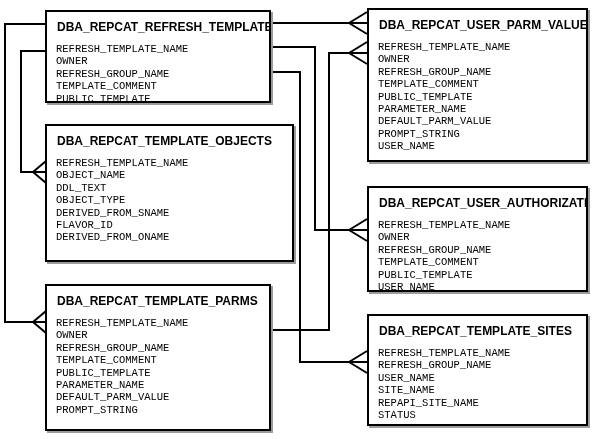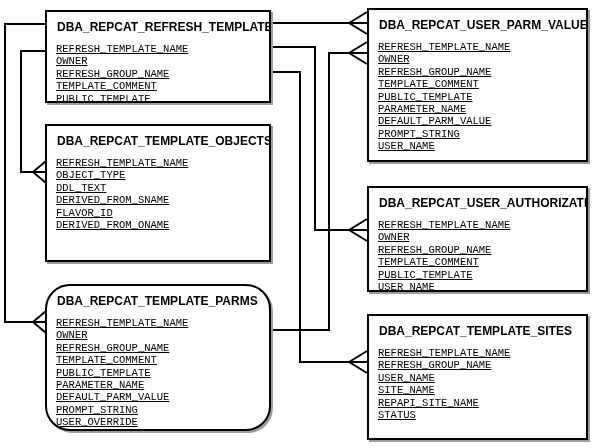--- a/index.html
+++ b/index.html
@@ -37,21 +37,20 @@
     font-size: 12px;
     letter-spacing: 0px;
     color: #000000;
     white-space: nowrap;
     margin: 2px 0 9px 1px;
   }
   .field-list {
     list-style: none;
     margin: 0;
     padding: 0;
-    text-decoration: underline;
   }
   .field-list li {
     font-family: "Liberation Mono", "DejaVu Sans Mono", monospace;
     font-size: 10.5px;
     line-height: 12.4px;
     height: 12.4px;
     color: #000000;
     white-space: nowrap;
   }
 </style>
@@ -103,44 +102,44 @@
     <div class="entity-title">DBA_REPCAT_REFRESH_TEMPLATES</div>
     <ul class="field-list">
         <li>REFRESH_TEMPLATE_NAME</li>
         <li>OWNER</li>
         <li>REFRESH_GROUP_NAME</li>
         <li>TEMPLATE_COMMENT</li>
         <li>PUBLIC_TEMPLATE</li>
       </ul>
   </div>
 
-  <div class="entity" style="left:45px; top:124px; width:226px; height:138px;">
+  <div class="entity" style="left:45px; top:124px; width:249px; height:138px;">
     <div class="entity-title">DBA_REPCAT_TEMPLATE_OBJECTS</div>
     <ul class="field-list">
         <li>REFRESH_TEMPLATE_NAME</li>
+        <li>OBJECT_NAME</li>
+        <li>DDL_TEXT</li>
         <li>OBJECT_TYPE</li>
-        <li>DDL_TEXT</li>
         <li>DERIVED_FROM_SNAME</li>
         <li>FLAVOR_ID</li>
         <li>DERIVED_FROM_ONAME</li>
       </ul>
   </div>
 
-  <div class="entity" style="left:45px; top:284px; width:226px; height:147px;border-radius:25px;">
+  <div class="entity" style="left:45px; top:284px; width:226px; height:147px;">
     <div class="entity-title">DBA_REPCAT_TEMPLATE_PARMS</div>
     <ul class="field-list">
         <li>REFRESH_TEMPLATE_NAME</li>
         <li>OWNER</li>
         <li>REFRESH_GROUP_NAME</li>
         <li>TEMPLATE_COMMENT</li>
         <li>PUBLIC_TEMPLATE</li>
         <li>PARAMETER_NAME</li>
         <li>DEFAULT_PARM_VALUE</li>
         <li>PROMPT_STRING</li>
-        <li>USER_OVERRIDE</li>
       </ul>
   </div>
 
   <div class="entity" style="left:367px; top:8px; width:221px; height:154px;">
     <div class="entity-title">DBA_REPCAT_USER_PARM_VALUES</div>
     <ul class="field-list">
         <li>REFRESH_TEMPLATE_NAME</li>
         <li>OWNER</li>
         <li>REFRESH_GROUP_NAME</li>
         <li>TEMPLATE_COMMENT</li>
@@ -157,21 +156,21 @@
     <ul class="field-list">
         <li>REFRESH_TEMPLATE_NAME</li>
         <li>OWNER</li>
         <li>REFRESH_GROUP_NAME</li>
         <li>TEMPLATE_COMMENT</li>
         <li>PUBLIC_TEMPLATE</li>
         <li>USER_NAME</li>
       </ul>
   </div>
 
-  <div class="entity" style="left:367px; top:314px; width:221px; height:126px;">
+  <div class="entity" style="left:367px; top:314px; width:221px; height:112px;">
     <div class="entity-title">DBA_REPCAT_TEMPLATE_SITES</div>
     <ul class="field-list">
         <li>REFRESH_TEMPLATE_NAME</li>
         <li>REFRESH_GROUP_NAME</li>
         <li>USER_NAME</li>
         <li>SITE_NAME</li>
         <li>REPAPI_SITE_NAME</li>
         <li>STATUS</li>
       </ul>
   </div>

